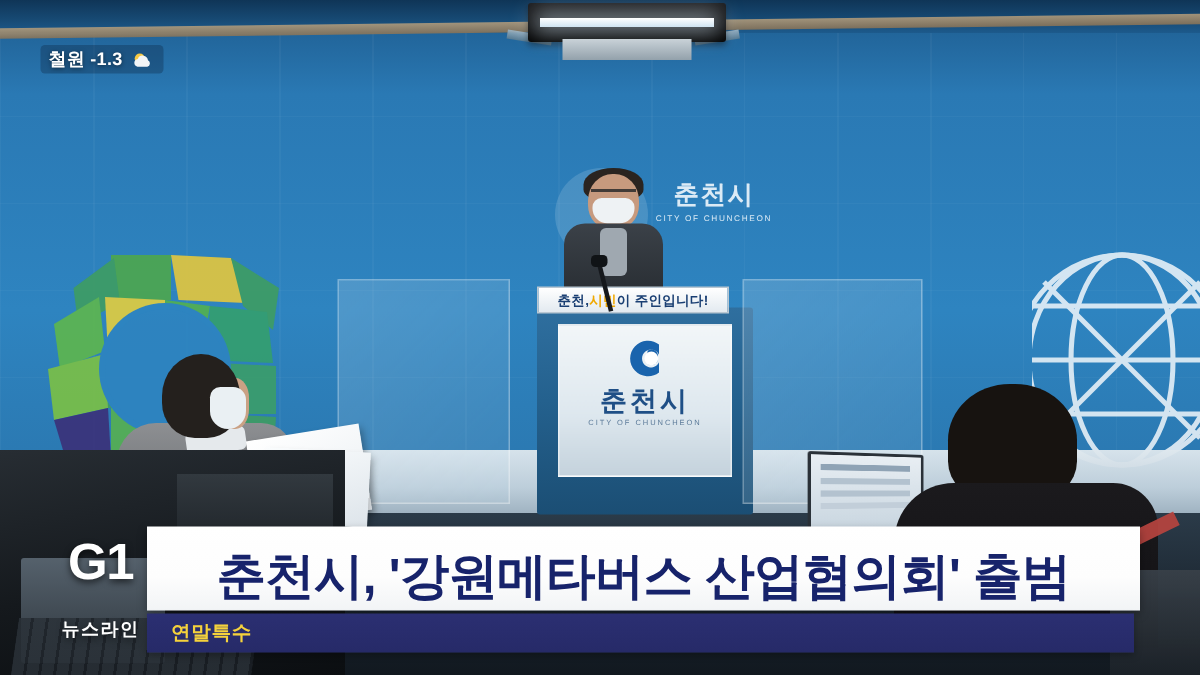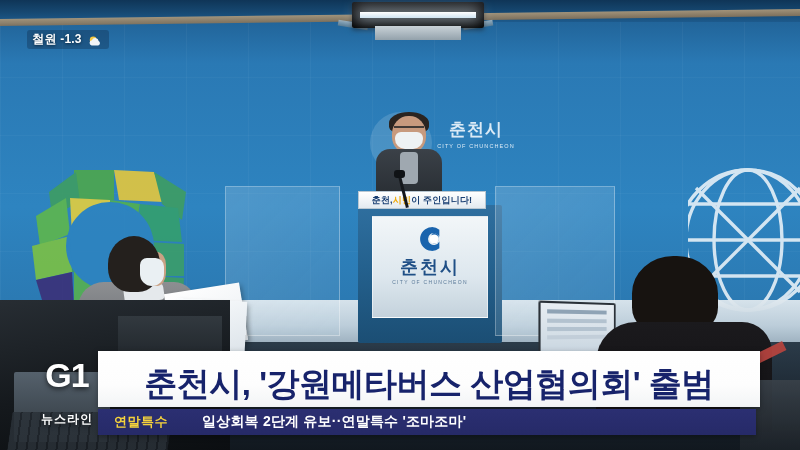--- a/index.html
+++ b/index.html
@@ -449,16 +449,15 @@
     <div class="g1">G1</div>
     <div class="sub">뉴스라인</div>
   </div>
 
   <div id="headline-bar">
     <span id="headline-text">춘천시, '강원메타버스 산업협의회' 출범</span>
   </div>
 
   <div id="ticker-bar">
     <span id="ticker-label">연말특수</span>
-    <span id="ticker-text">일상회복 2단계 유보··연말특수 '조마조마'</span>
   </div>
 
 </div>
 
 </body></html>

